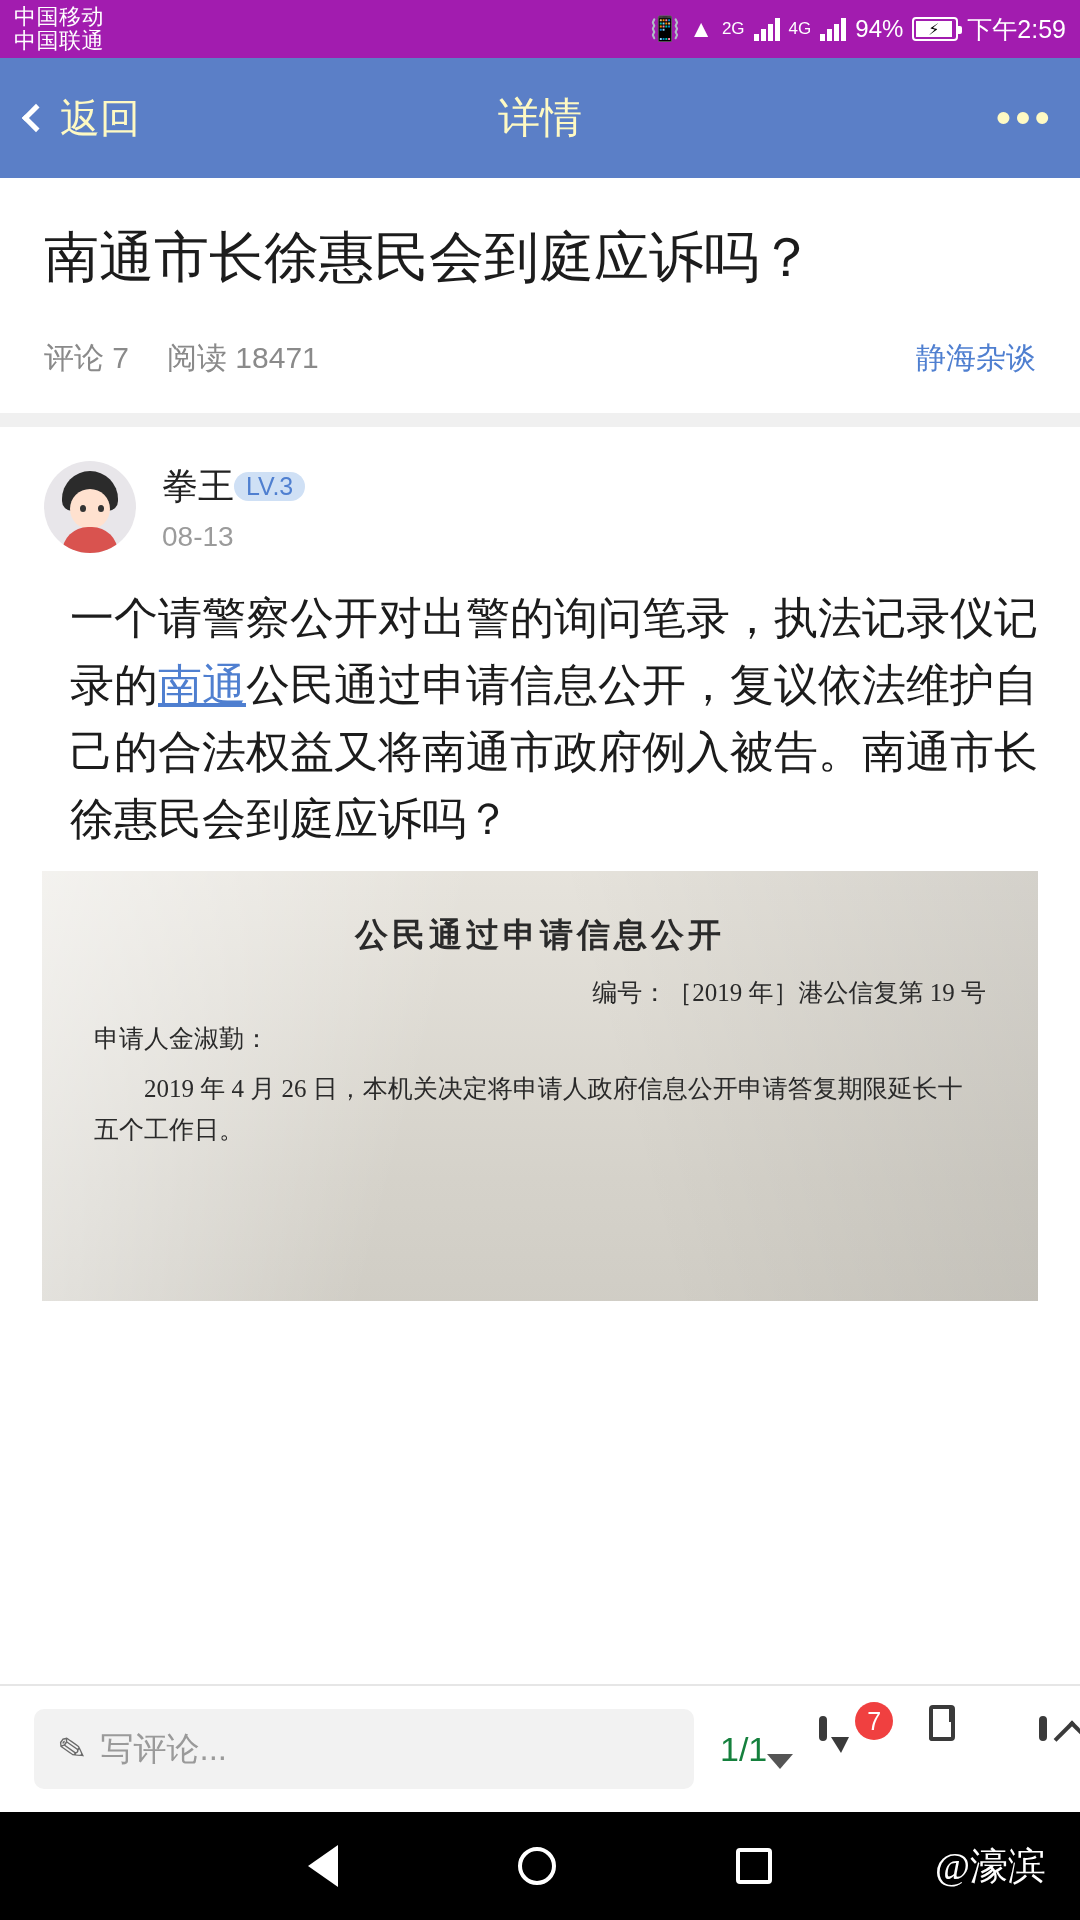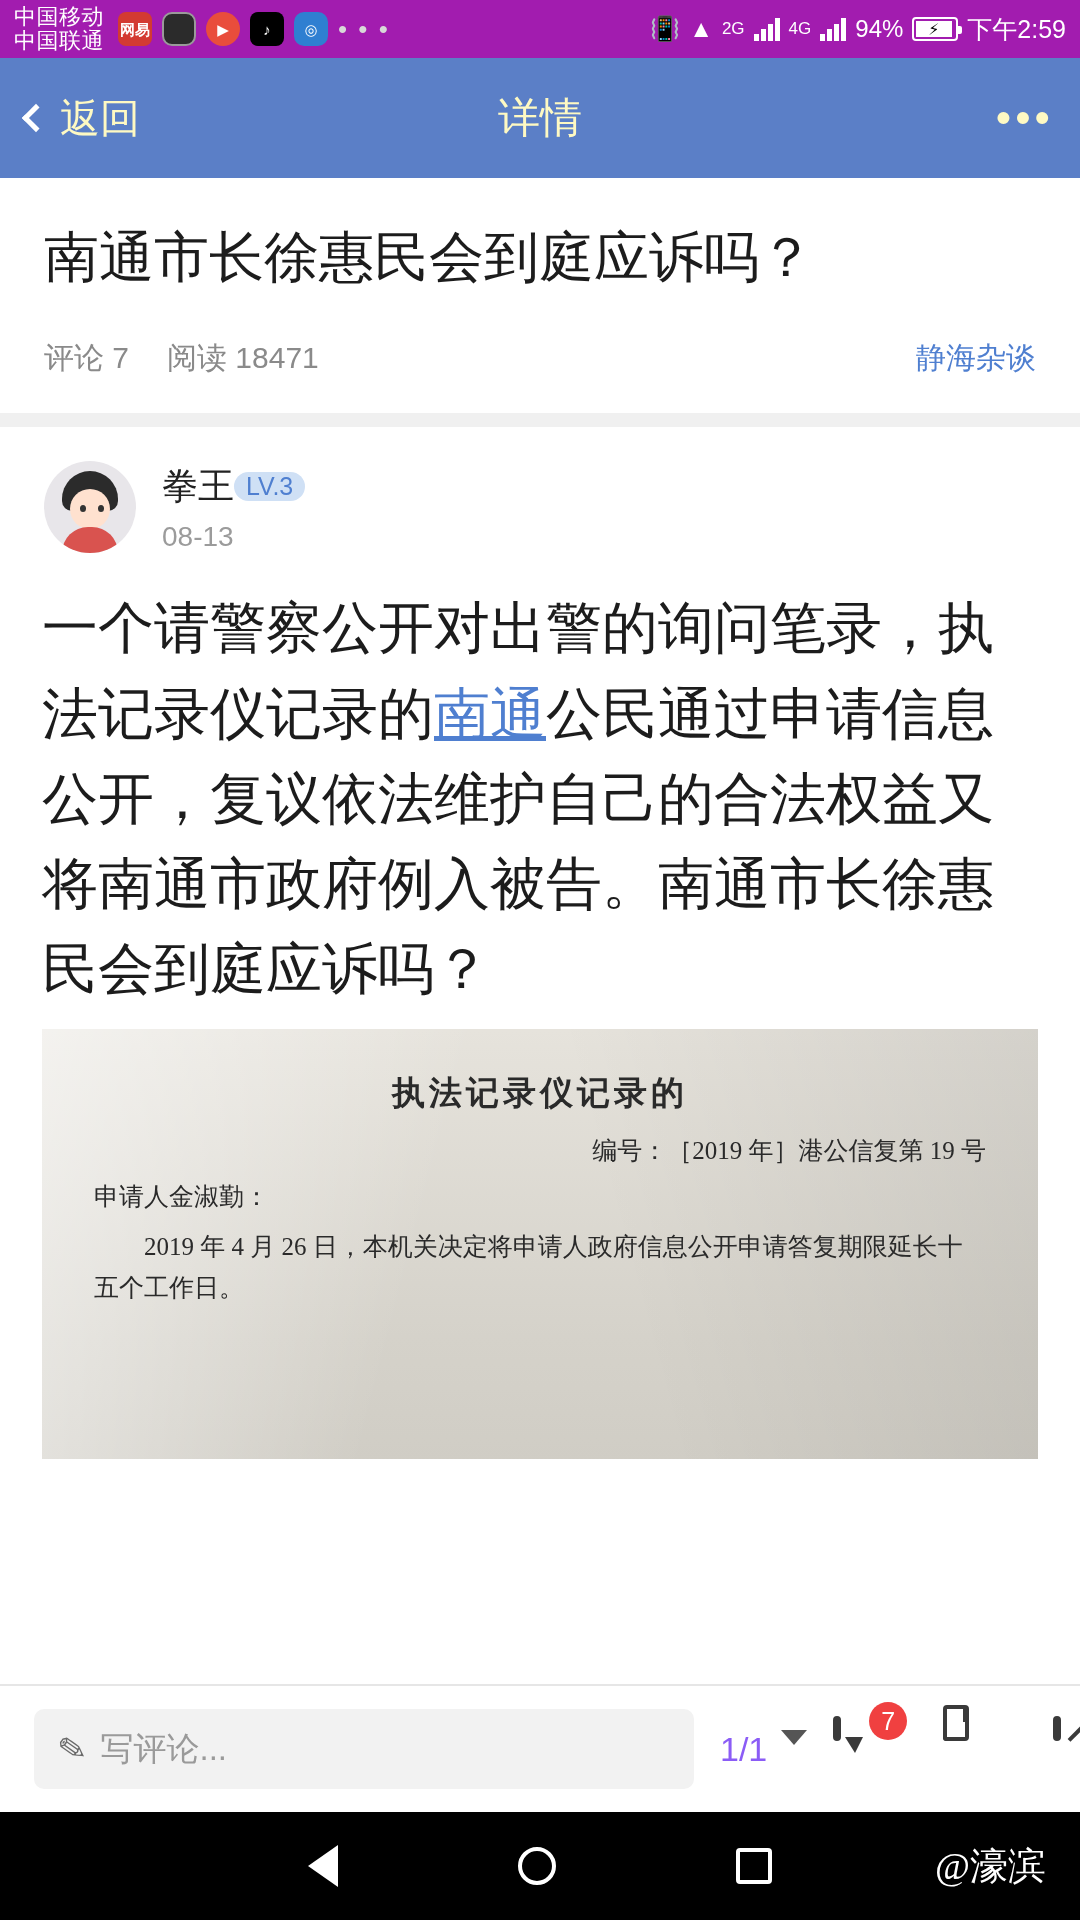--- a/index.html
+++ b/index.html
@@ -97,21 +97,21 @@
   .author-line { display: flex; align-items: center; }
   .author-name { font-size: 36px; color: #222; }
   .lv-badge {
     background: #cfe0f5; color: #4f7fd0; font-size: 25px;
     padding: 0 12px; border-radius: 16px;
   }
   .author-date { font-size: 28px; color: #9b9b9b; margin-top: 10px; }
 
   
   .art-body {
-    padding: 24px 42px 0 42px; font-size: 56px; line-height: 1.52; color: #1c1c1c;
+    padding: 24px 42px 0 42px; font-size: 44px; line-height: 1.52; color: #1c1c1c; margin-left: 28px;
   }
   .art-body a { color: #4f7fd0; text-decoration: underline; }
 
   
   .doc-wrap { margin: 18px 42px 0 42px; height: 430px; overflow: hidden; position: relative; }
   .doc {
     width: 100%; height: 560px; background: #d9d6cf;
     background-image:
       linear-gradient(105deg, rgba(255,255,255,.55) 0%, rgba(255,255,255,0) 38%),
       linear-gradient(255deg, rgba(0,0,0,.08) 0%, rgba(0,0,0,0) 42%),
@@ -128,21 +128,21 @@
     position: absolute; left: 0; right: 0; bottom: 108px; height: 128px;
     background: #fff; border-top: 2px solid #e6e6e6;
     display: flex; align-items: center; padding: 0 34px; gap: 26px;
   }
   .comment-box {
     flex: 0 0 660px; height: 80px; background: #f2f2f2; border-radius: 10px;
     display: flex; align-items: center; padding: 0 24px; gap: 14px;
   }
   .pencil { font-size: 34px; color: #6a6a6a; transform: rotate(-10deg); }
   .comment-ph { font-size: 33px; color: #9a9a9a; flex: 1; }
-  .page-ind { font-size: 34px; color: #8b5cf6; display: flex; align-items: flex-start; gap: 14px; }
+  .page-ind { font-size: 34px; color: #15803d; display: flex; align-items: flex-end; }
   .caret { width: 0; height: 0; border-left: 13px solid transparent; border-right: 13px solid transparent; border-top: 15px solid #555; }
   .actions { margin-left: auto; display: flex; align-items: center; gap: 52px; padding-right: 16px; }
   .icon-btn { position: relative; width: 58px; height: 58px; }
   .bubble {
     width: 56px; height: 46px; border: 4px solid #3a3a3a; border-radius: 12px; position: relative;
   }
   .bubble::after {
     content: ""; position: absolute; left: 8px; bottom: -16px;
     border-left: 10px solid transparent; border-right: 8px solid transparent; border-top: 16px solid #3a3a3a;
   }
@@ -182,28 +182,20 @@
 </head>
 <body>
 
 <div id="screen">
 
   <div class="statusbar">
     <div class="carrier">
       <span>中国移动</span>
       <span>中国联通</span>
     </div>
-    <div class="sb-icons">
-      <span class="app-badge badge-netease">网易</span>
-      <span class="app-badge badge-dark"></span>
-      <span class="app-badge badge-yt">▶</span>
-      <span class="app-badge badge-tt">♪</span>
-      <span class="app-badge badge-blue">◎</span>
-      <span class="sb-dots">• • •</span>
-    </div>
     <div class="sb-right">
       <span>📳</span>
       <span>▲</span>
       <span class="net-label">2G</span>
       <span class="sig-bars">
           <i></i>
           <i></i>
           <i></i>
           <i></i>
         </span>
@@ -259,21 +251,21 @@
       <div class="author-date">08-13</div>
     </div>
   </div>
 
   <div class="art-body">
     <span>一个请警察公开对出警的询问笔录，执法记录仪记录的</span><a href="#">南通</a><span>公民通过申请信息公开，复议依法维护自己的合法权益又将南通市政府例入被告。南通市长徐惠民会到庭应诉吗？</span>
   </div>
 
   <div class="doc-wrap">
     <div class="doc">
-      <div class="doc-title">执法记录仪记录的</div>
+      <div class="doc-title">公民通过申请信息公开</div>
       <div class="doc-num">编号：［2019 年］港公信复第 19 号</div>
       <p>申请人金淑勤：</p>
       <p class="indent">2019 年 4 月 26 日，本机关决定将申请人政府信息公开申请答复期限延长十五个工作日。</p>
 
     </div>
   </div>
 
   <div class="bottombar">
     <div class="comment-box">
       <span class="pencil">✎</span>

